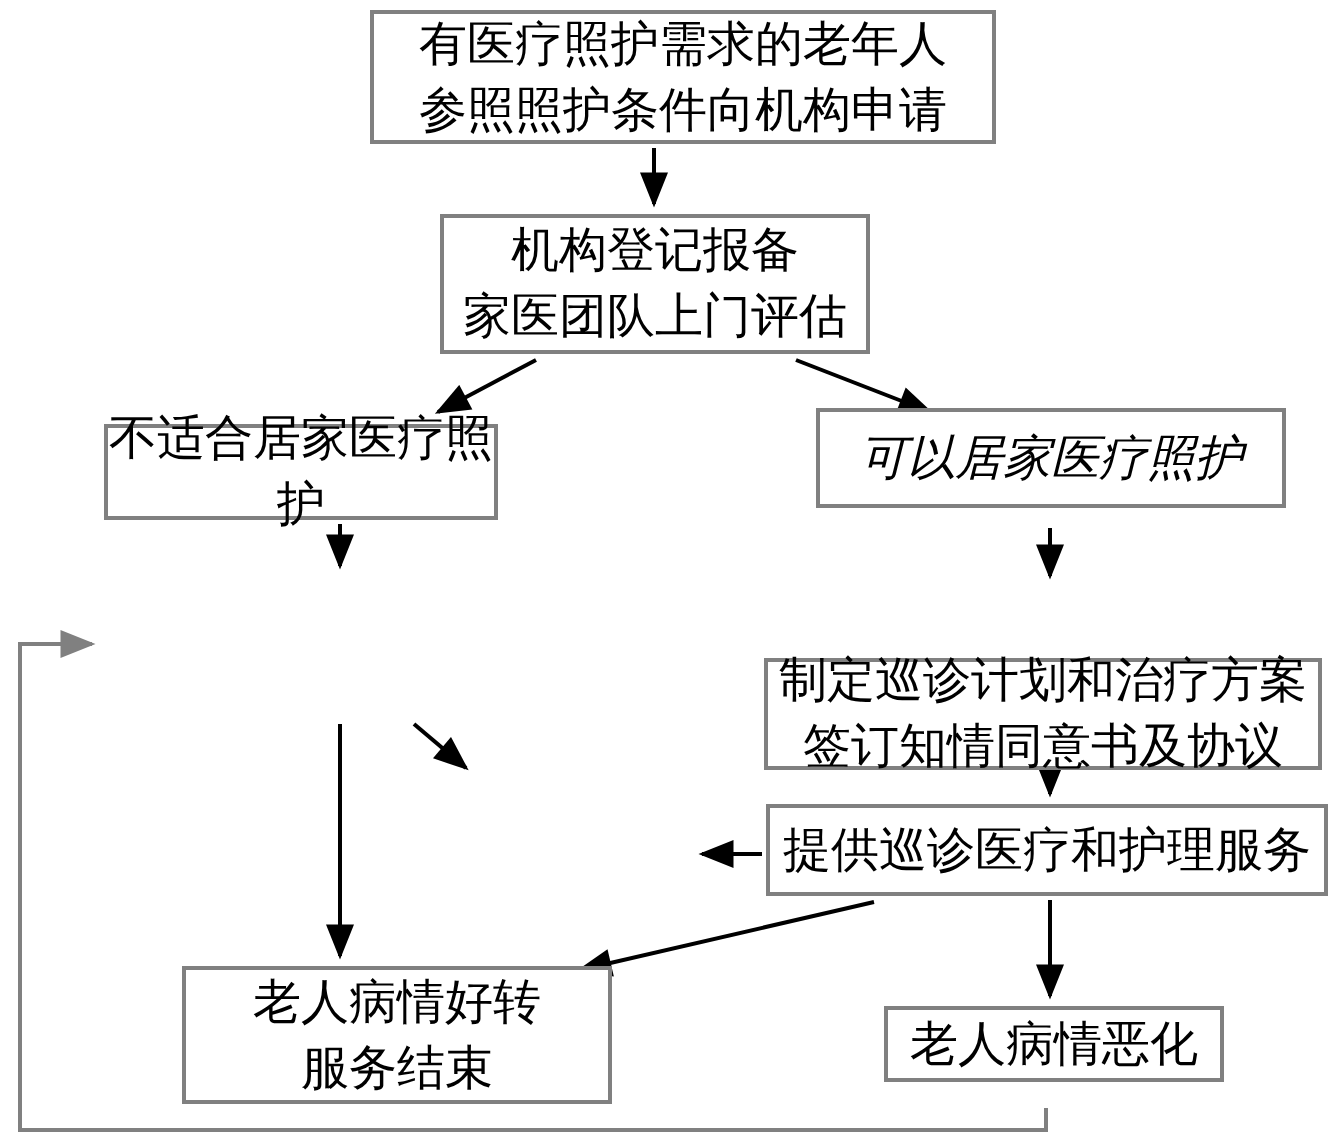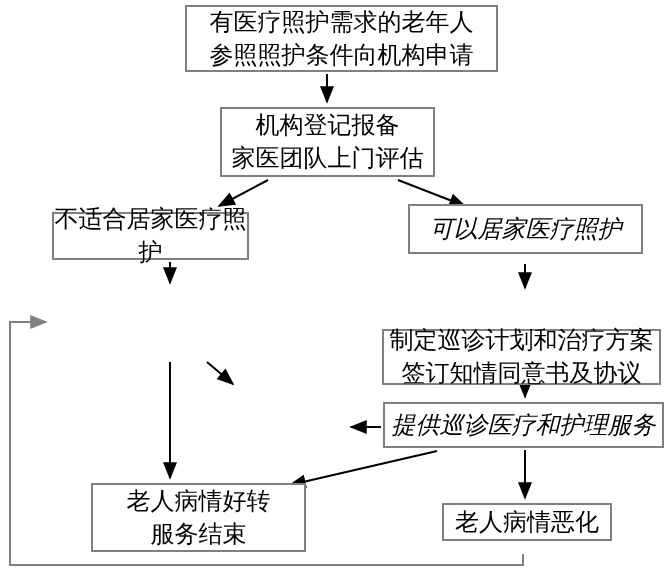--- a/index.html
+++ b/index.html
@@ -69,20 +69,20 @@
 
   <div class="node" style="left:52px;top:212px;width:197px;height:48px;">不适合居家医疗照护</div>
 
   <div class="node" style="left:408px;top:204px;width:235px;height:50px;font-style:italic;">可以居家医疗照护</div>
 
 
   <div class="node" style="left:382px;top:293px;width:279px;height:56px;margin-top:36px;">制定巡诊计划和治疗方案
 签订知情同意书及协议</div>
 
 
-  <div class="node" style="left:383px;top:402px;width:281px;height:46px;font-style:italic;">提供巡诊医疗和护理服务</div>
+  <div class="node" style="left:383px;top:402px;width:281px;height:46px;">提供巡诊医疗和护理服务</div>
 
   <div class="node" style="left:63px;top:483px;width:215px;height:69px;margin-left:28px;">老人病情好转
 服务结束</div>
 
   <div class="node" style="left:442px;top:503px;width:170px;height:38px;">老人病情恶化</div>
 
 </div>
 
 </body></html>

